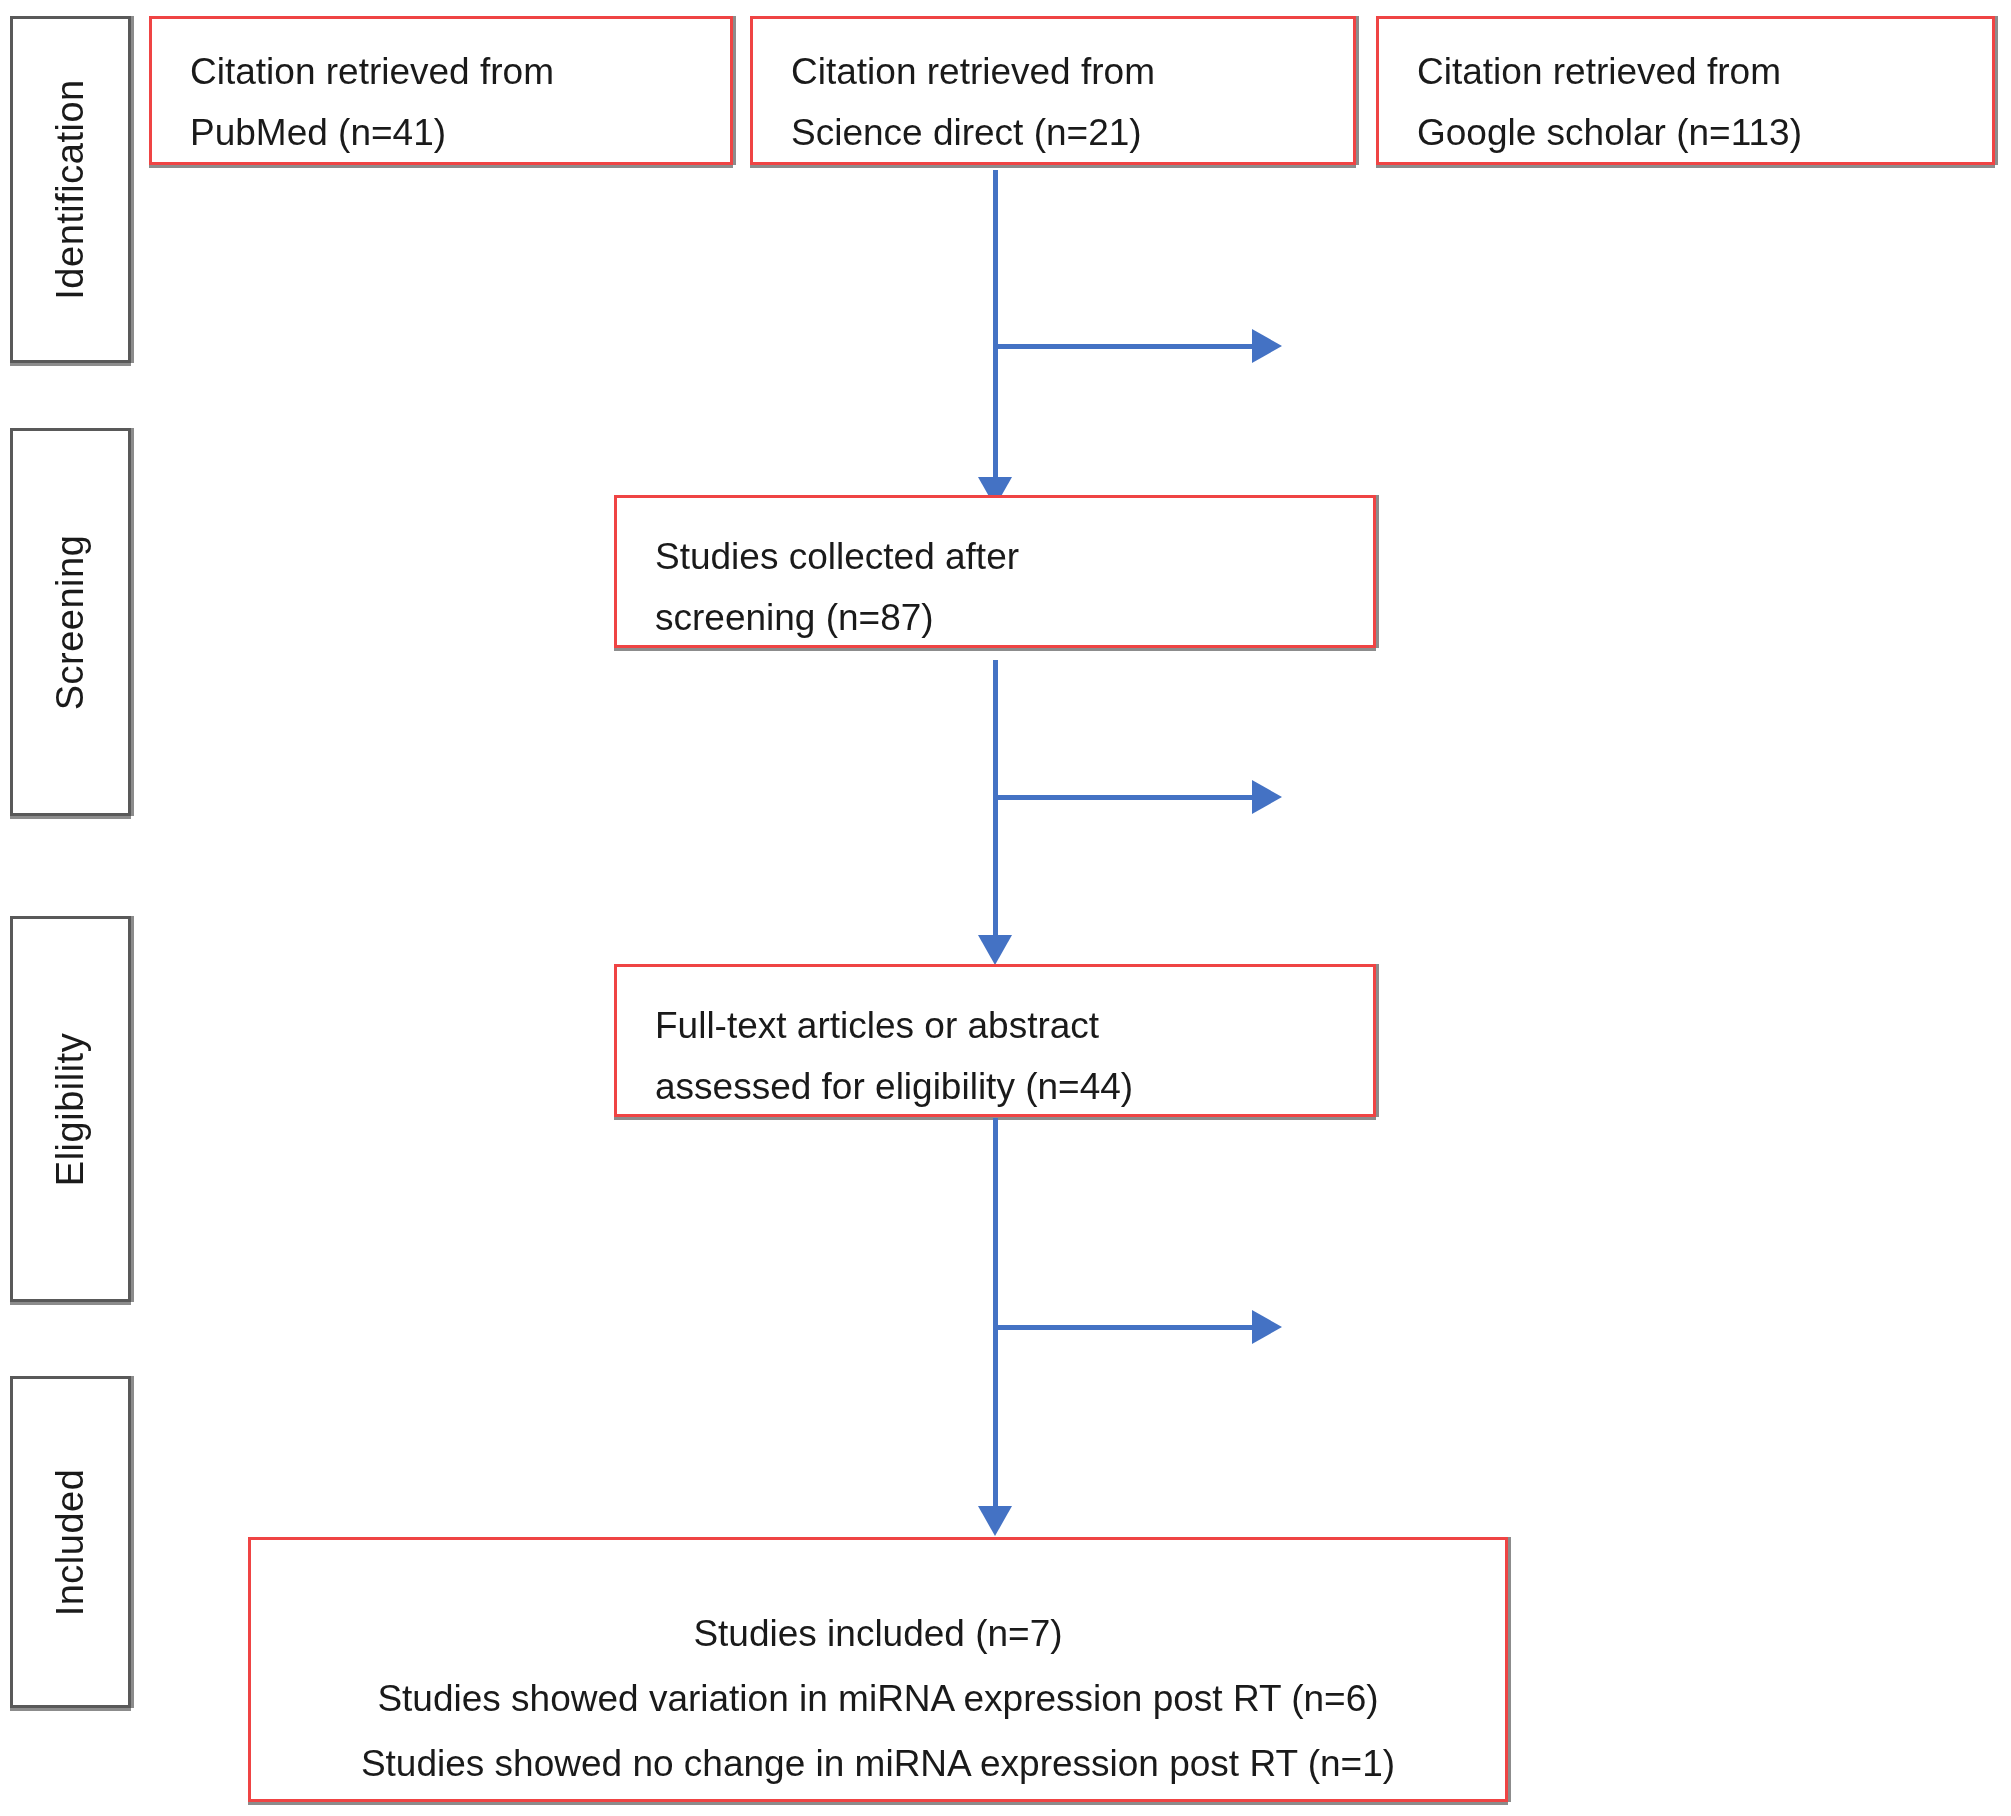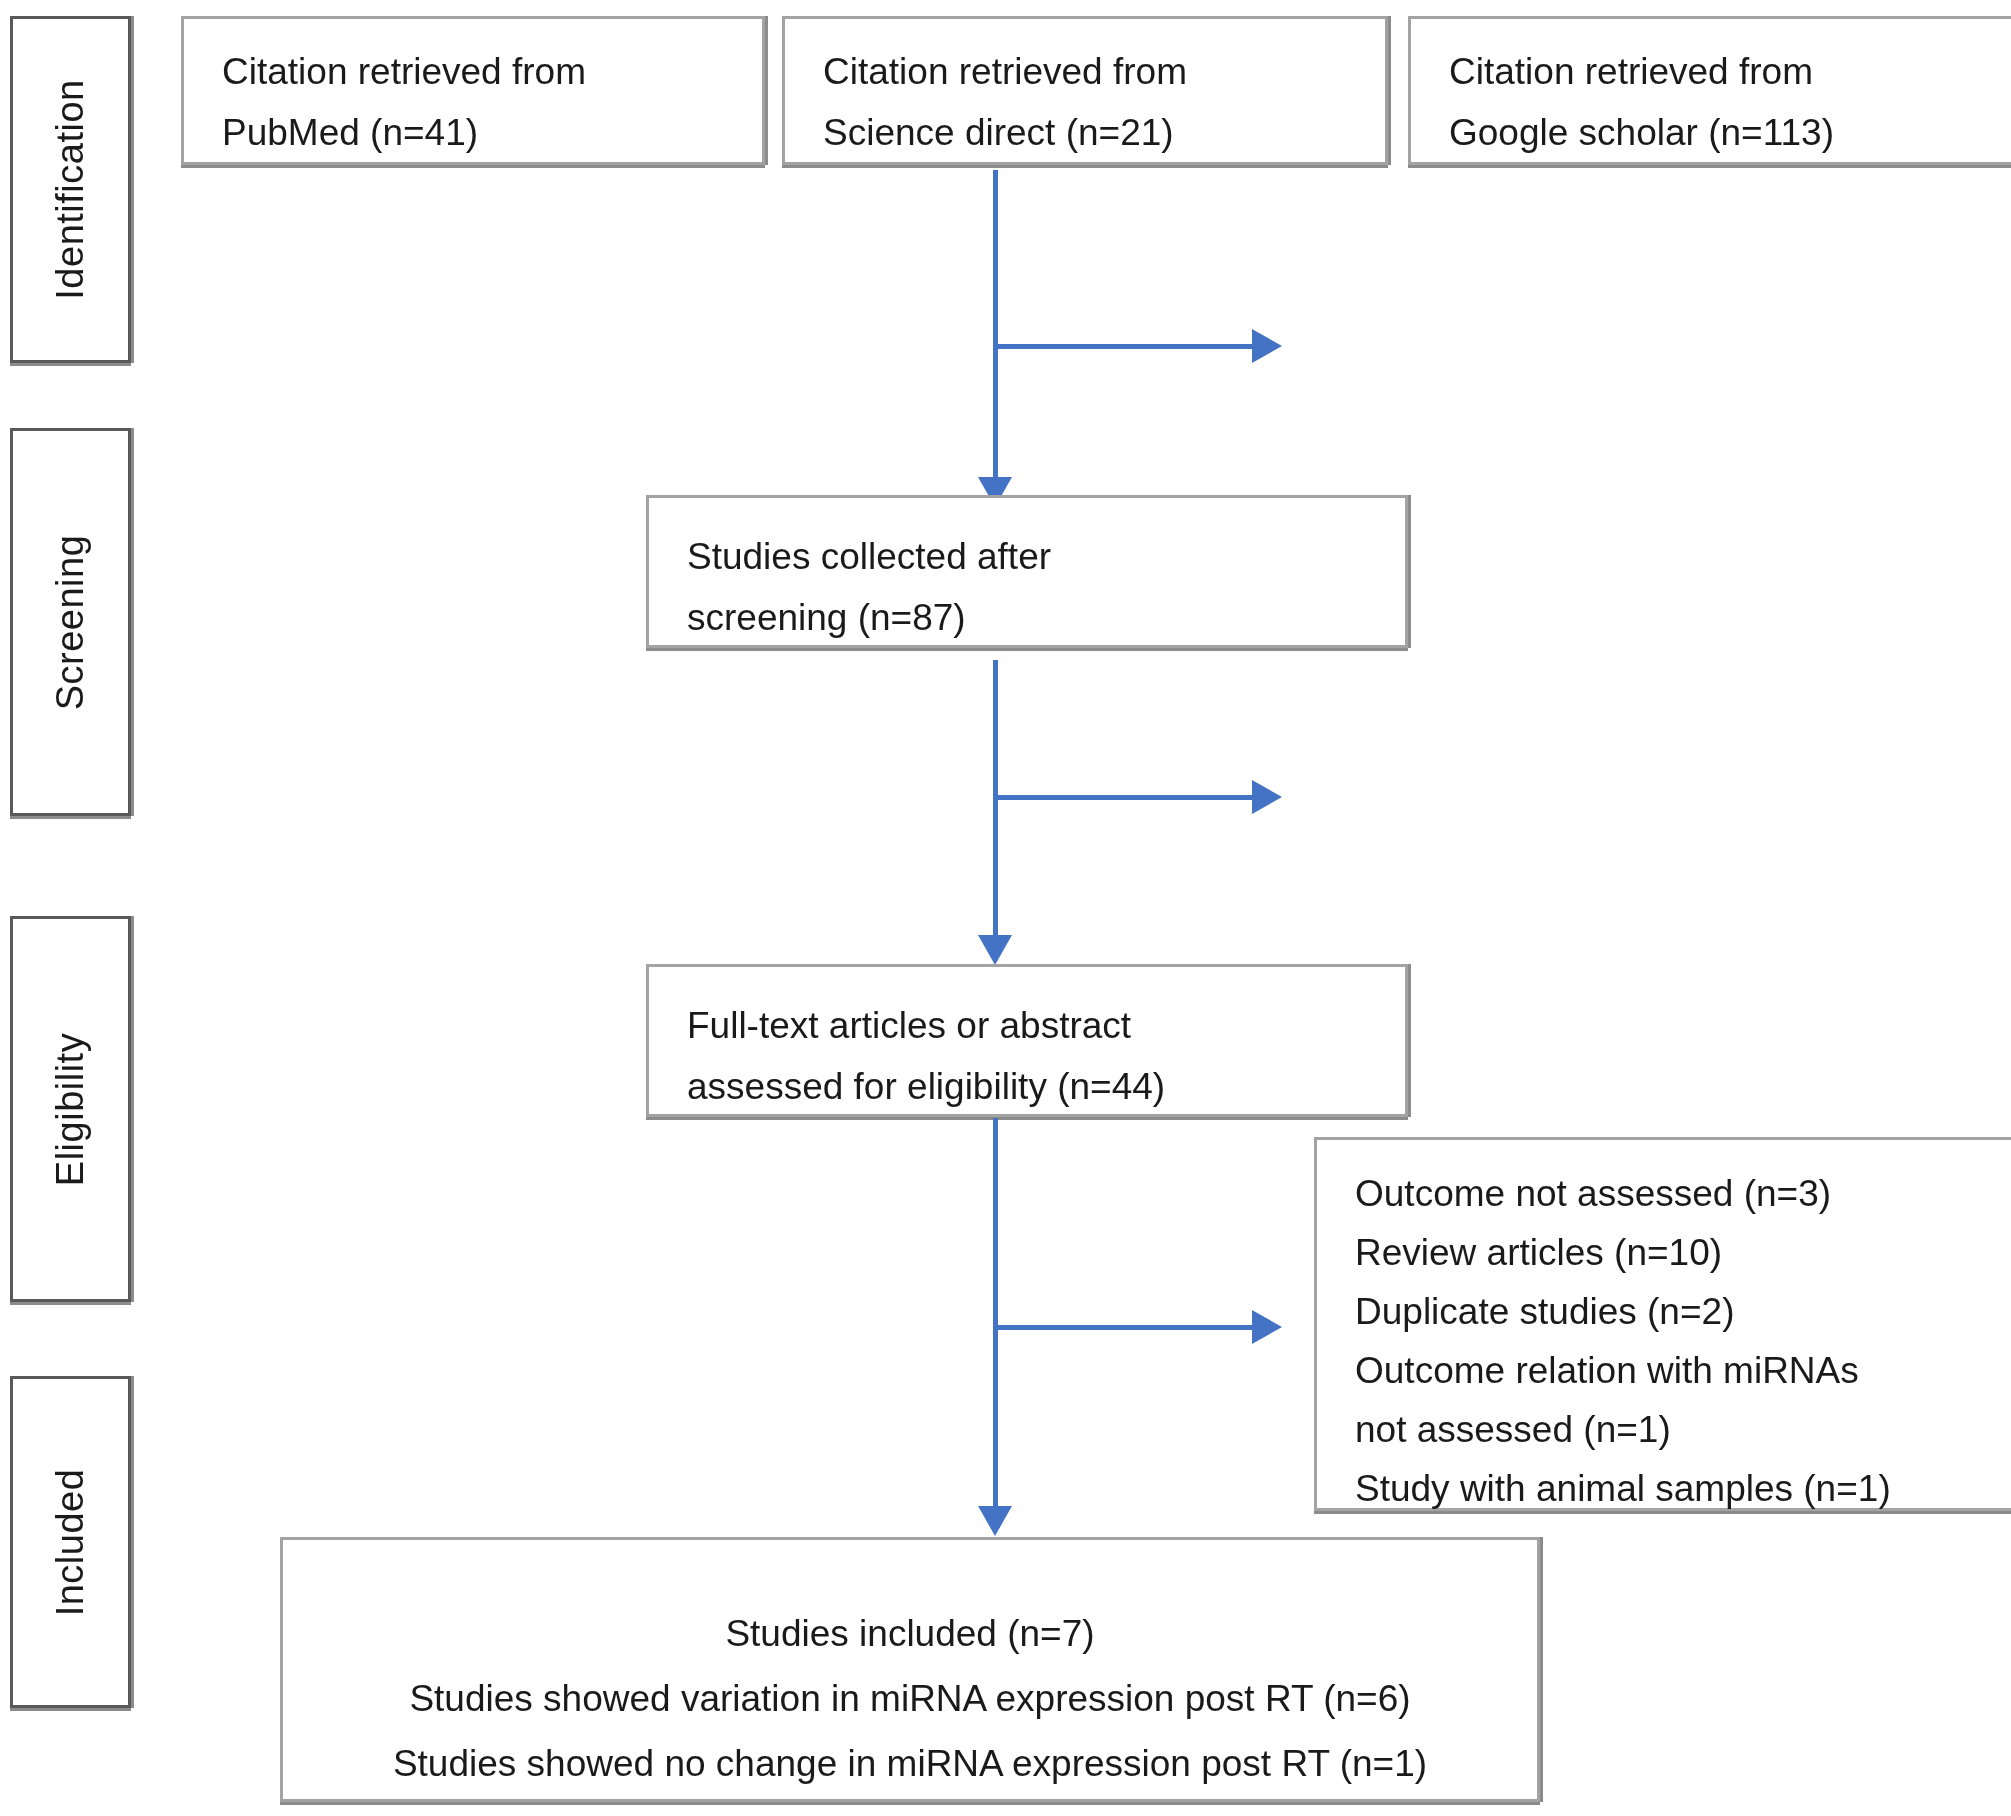--- a/index.html
+++ b/index.html
@@ -14,23 +14,22 @@
     background: #ffffff;
     font-family: "Liberation Sans", sans-serif;
     overflow: hidden;
   }
 
   
   .node {
     position: absolute;
     box-sizing: border-box;
     background: #ffffff;
-    border: 3px solid #a3a3a3;
+    border: 3px solid #ef4444;
     box-shadow: 0 3px 0 0 #8c8c8c, 3px 0 0 0 #8c8c8c;
-    margin-left: 32px;
   }
   .node .txt {
     position: absolute;
     left: 38px;
     right: 20px;
     color: #1a1a1a;
     font-size: 37px;
     line-height: 61px;
     white-space: pre-line;
   }
@@ -167,28 +166,20 @@
   <div class="node" id="box-fulltext">
     <div class="txt">Full-text articles or abstract
 assessed for eligibility (n=44)</div>
   </div>
 
   <div class="vline" style="left:993px; top:1118px; height:408px;"></div>
   <div class="hline" style="left:993px; top:1325px; width:259px;"></div>
   <div class="arrow-right" style="left:1252px; top:1310px;"></div>
   <div class="arrow-down" style="left:978px; top:1506px;"></div>
 
-  <div class="node" id="box-excluded-reasons">
-    <div class="txt">Outcome not assessed (n=3)
-Review articles (n=10)
-Duplicate studies (n=2)
-Outcome relation with miRNAs
-not assessed (n=1)
-Study with animal samples (n=1)</div>
-  </div>
 
   <div class="node" id="box-included">
     <div class="txt">Studies included (n=7)
 Studies showed variation in miRNA expression post RT (n=6)
 Studies showed no change in miRNA expression post RT (n=1)</div>
   </div>
 
 </div>
 
 

